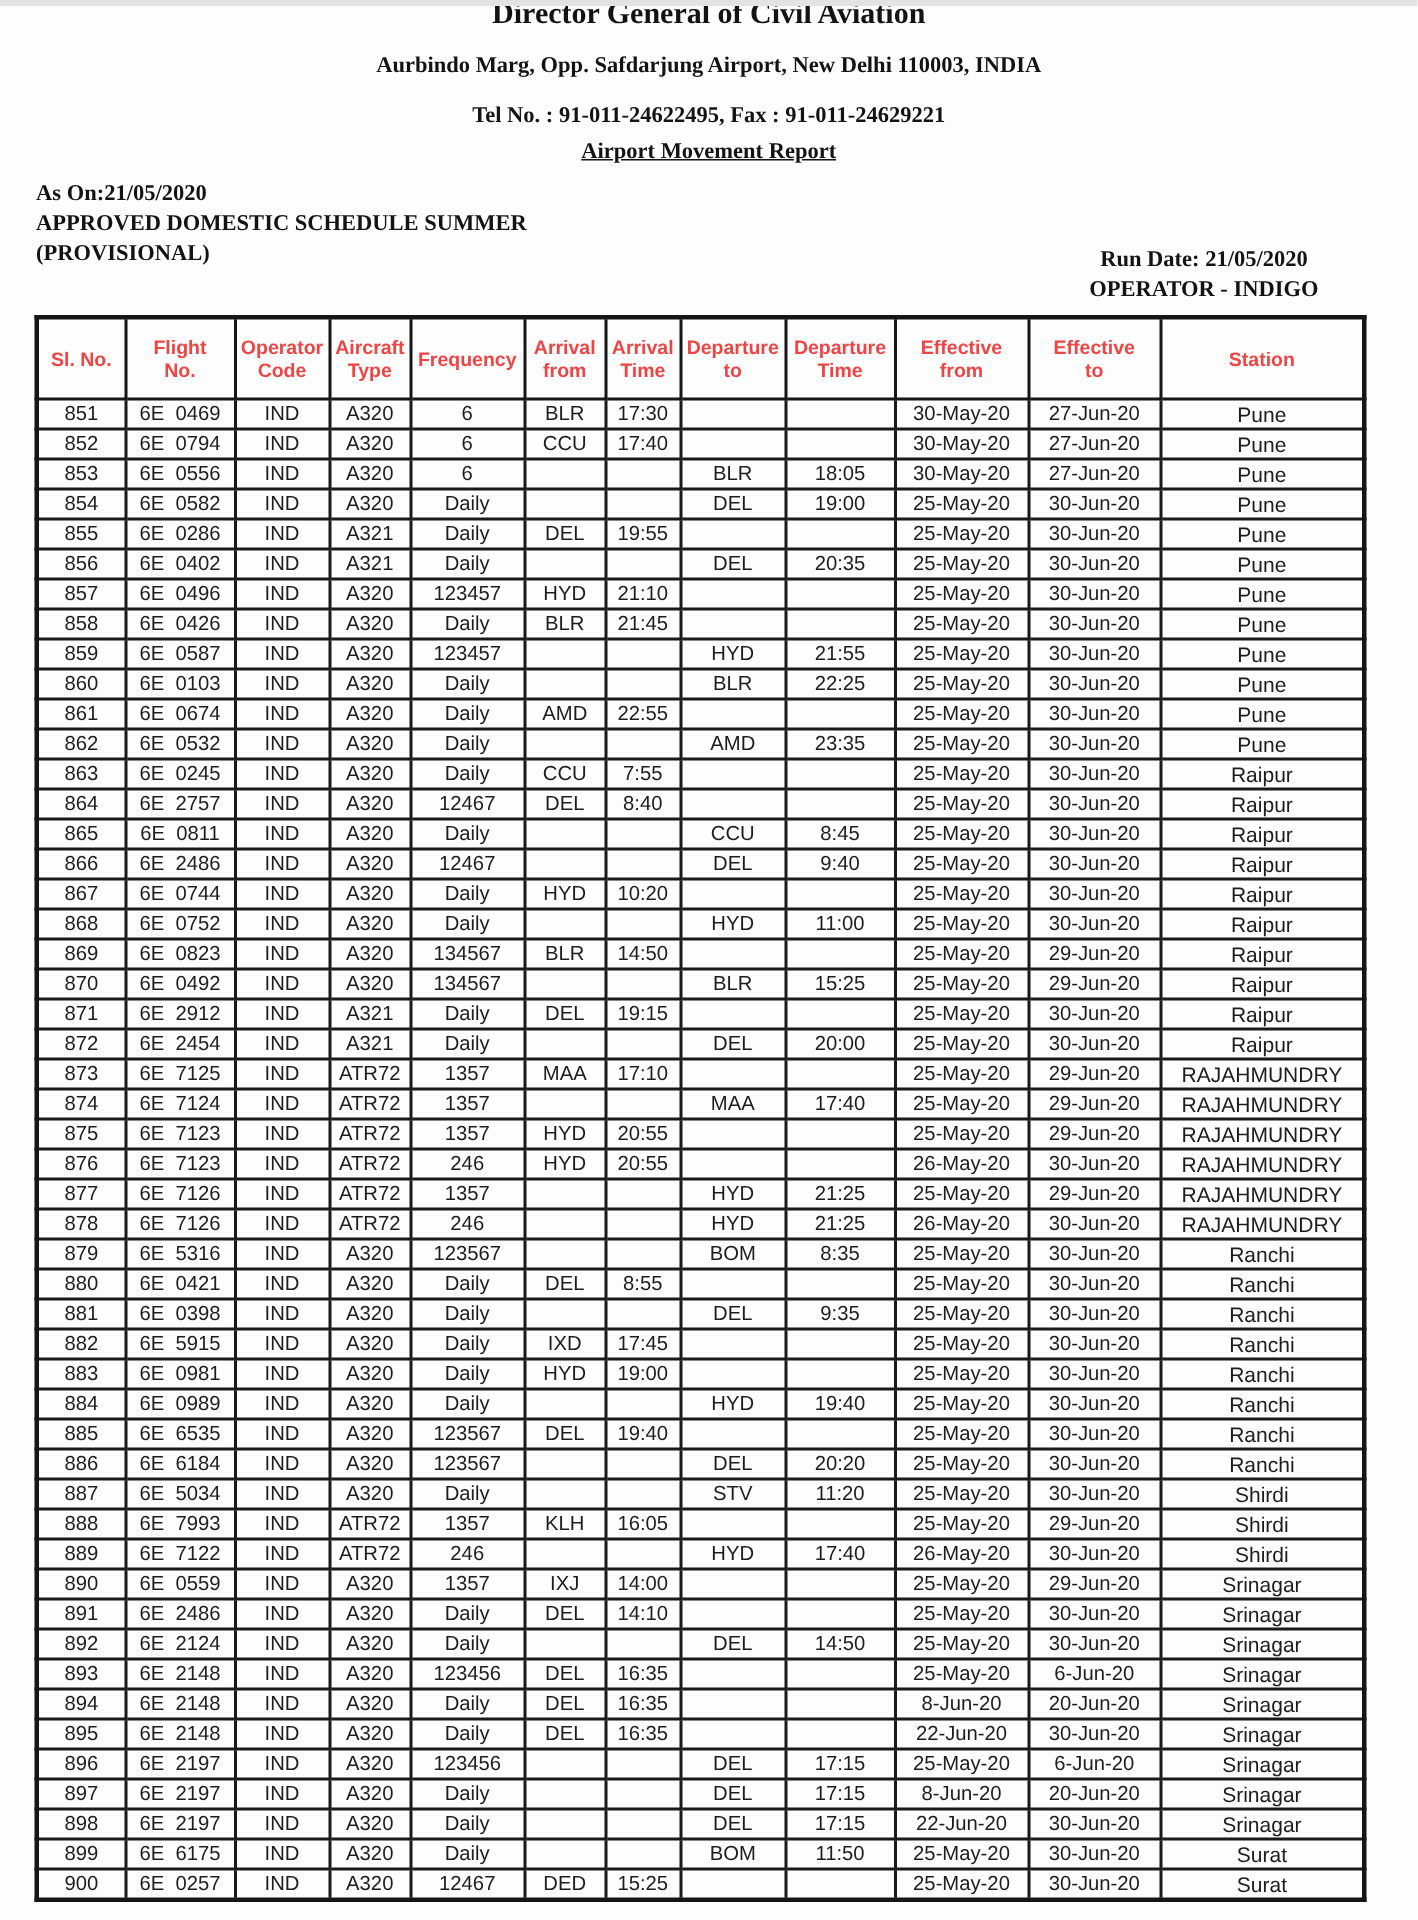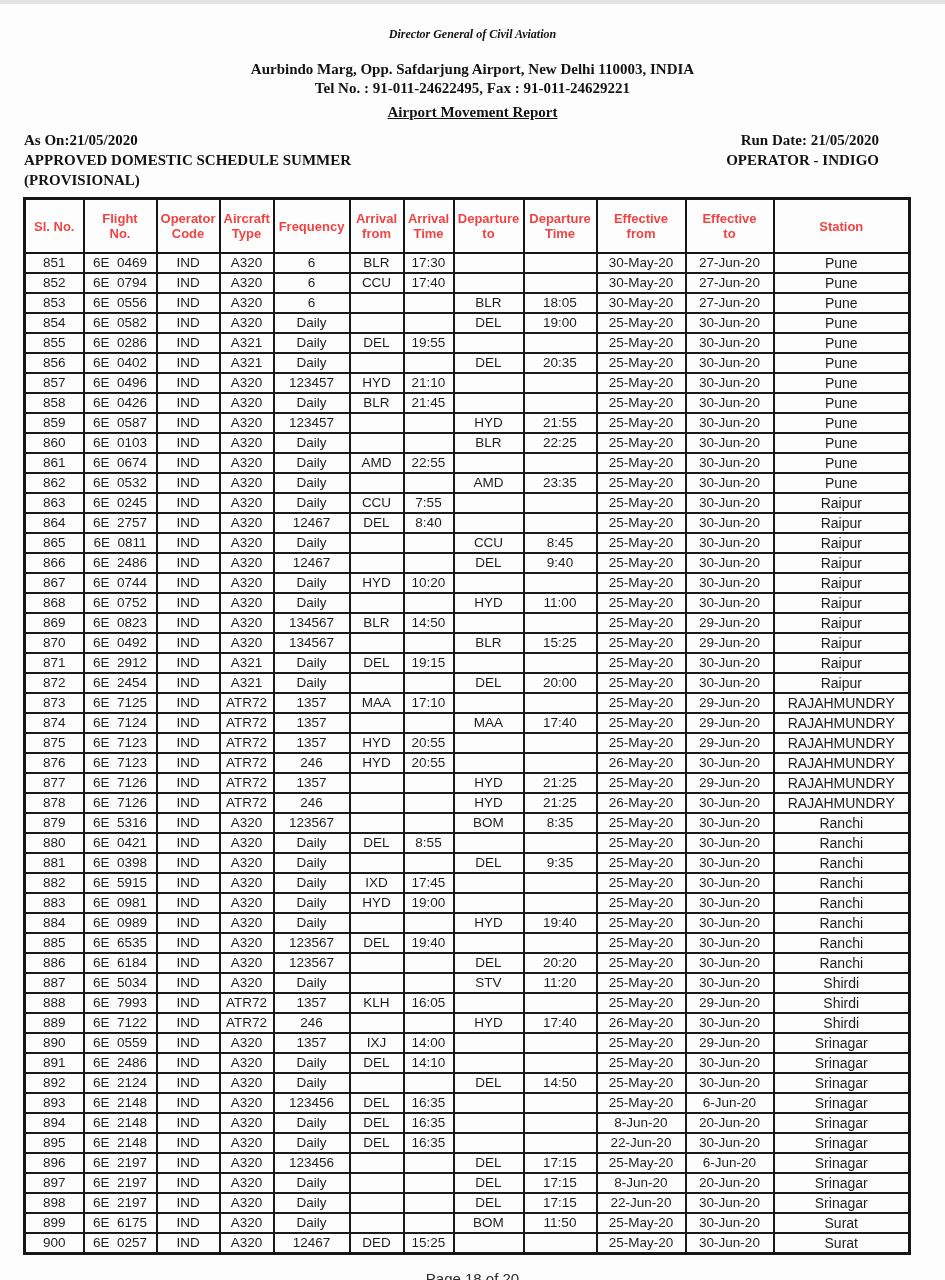--- a/index.html
+++ b/index.html
@@ -14,34 +14,34 @@
   .top-strip {
     position:absolute; top:0; left:0; width:945px; height:4px;
     background:#e3e3e3;
   }
   .doc-head {
     font-family:"Liberation Serif", serif;
     font-weight:700;
     text-align:center;
     color:#131313;
   }
-  .org-name   { padding-top:25px; font-size:12px; line-height:18px;font-style:italic; }
+  .org-name   { font-size:20px; line-height:18px; }
   .org-addr   { margin-top:18px;  font-size:15px; line-height:17px; }
-  .org-contact{ margin-top:2px;  font-size:15px; line-height:17px; }
+  .org-contact{ margin-top:16px;  font-size:15px; line-height:17px; }
   .report-title-wrap { margin-top:7px; font-size:15px; line-height:17px; }
   .report-title { text-decoration:underline; }
   .meta {
     display:flex; justify-content:space-between;
     margin:9px 66px 0 24px;
     font-family:"Liberation Serif", serif;
     font-weight:700; font-size:15px; line-height:20px;
     color:#131313;
   }
   .as-on-label { display:inline-block; }
-  .meta-right { text-align:right; }
+  .meta-right { text-align:center;margin-top:44px; }
   table.movement {
     border-collapse:collapse;
     table-layout:fixed;
     width:885px;
     margin:7px 0 0 23px;
     border:3px solid #161616;
   }
   table.movement th {
     border:2px solid #161616;
     font-weight:700; font-size:13px; line-height:15px;

